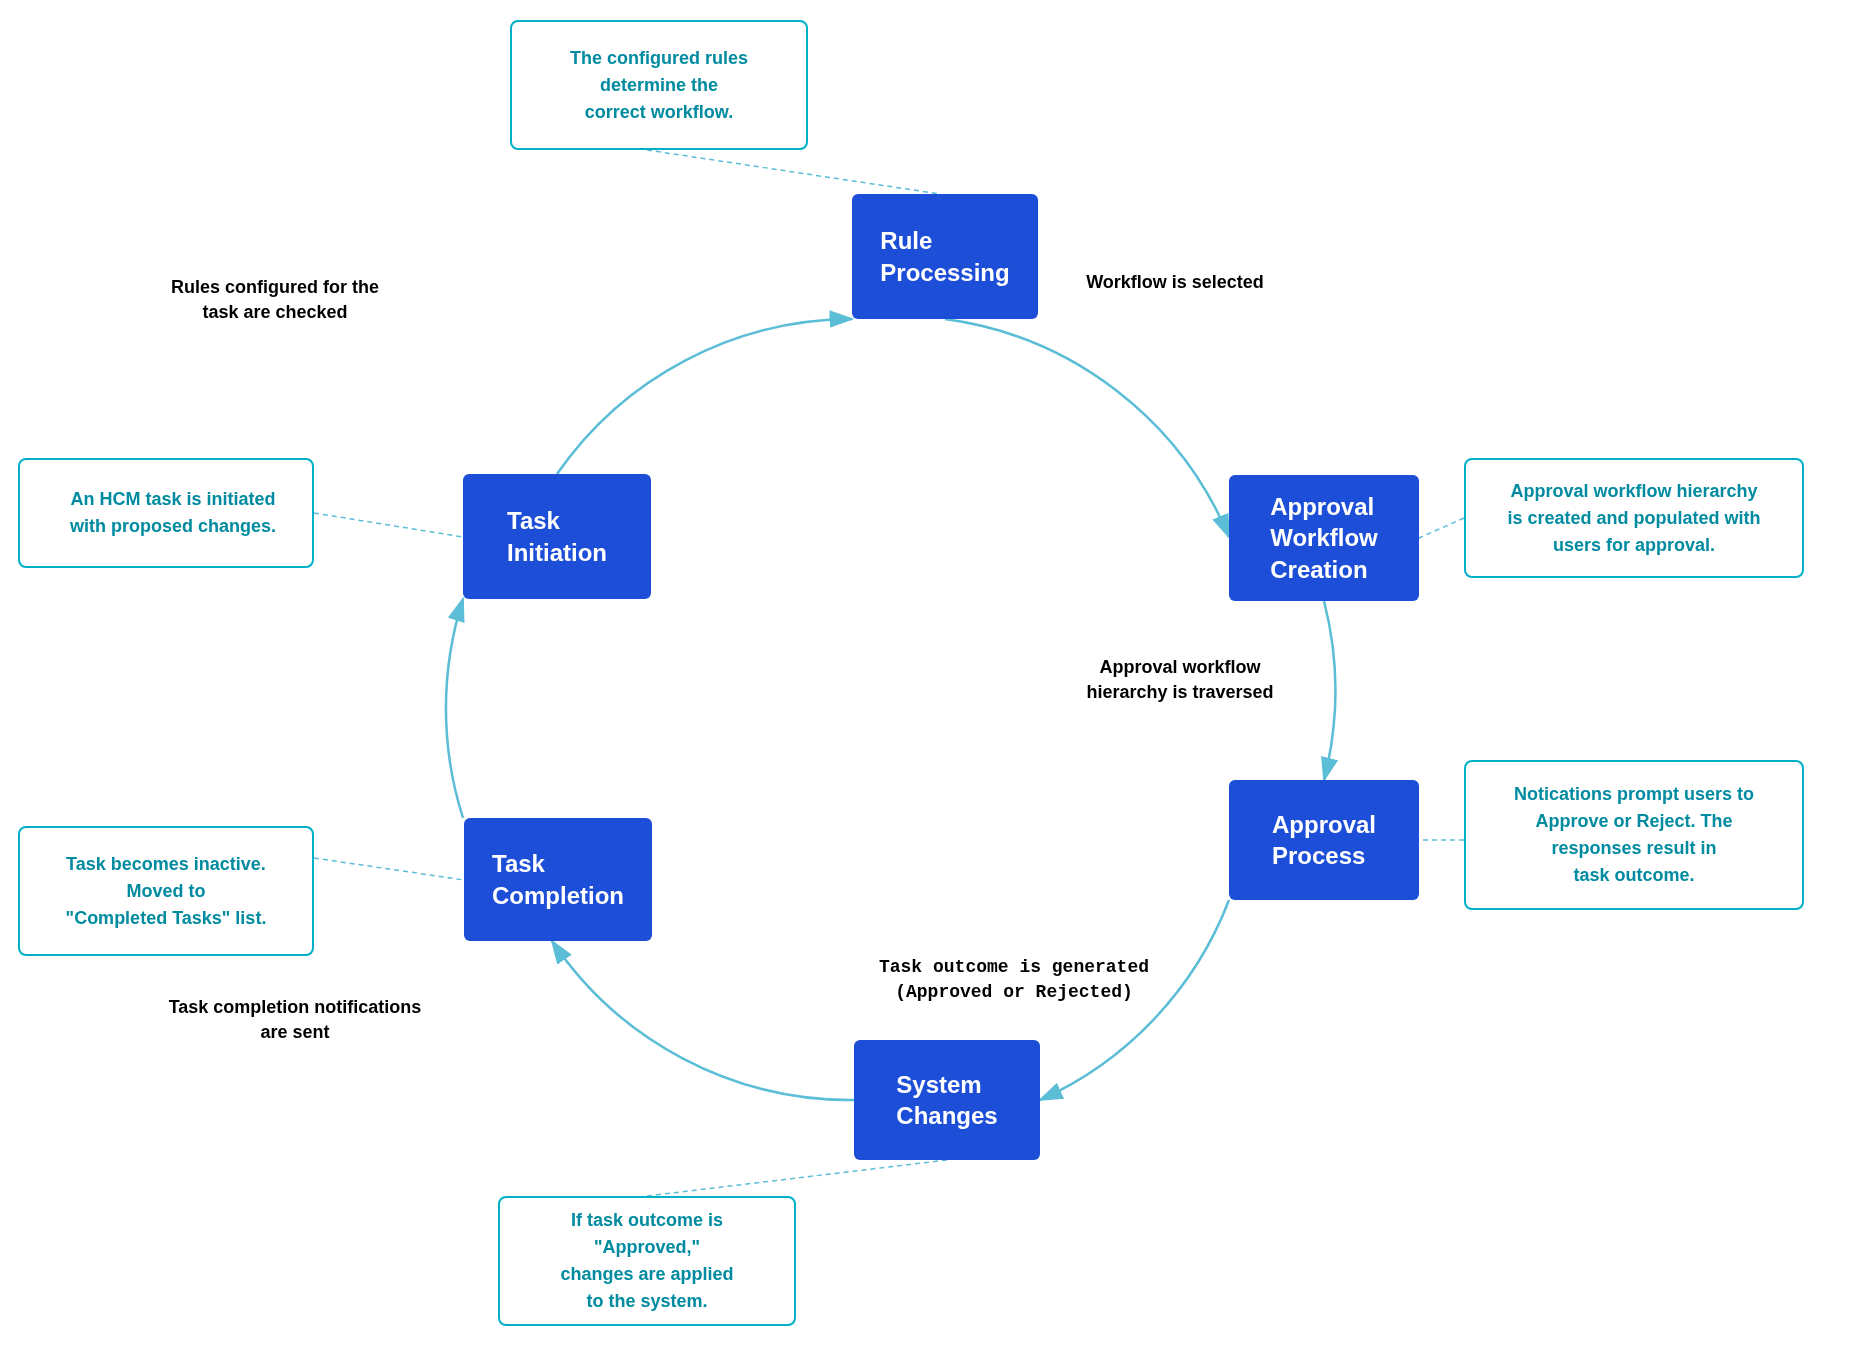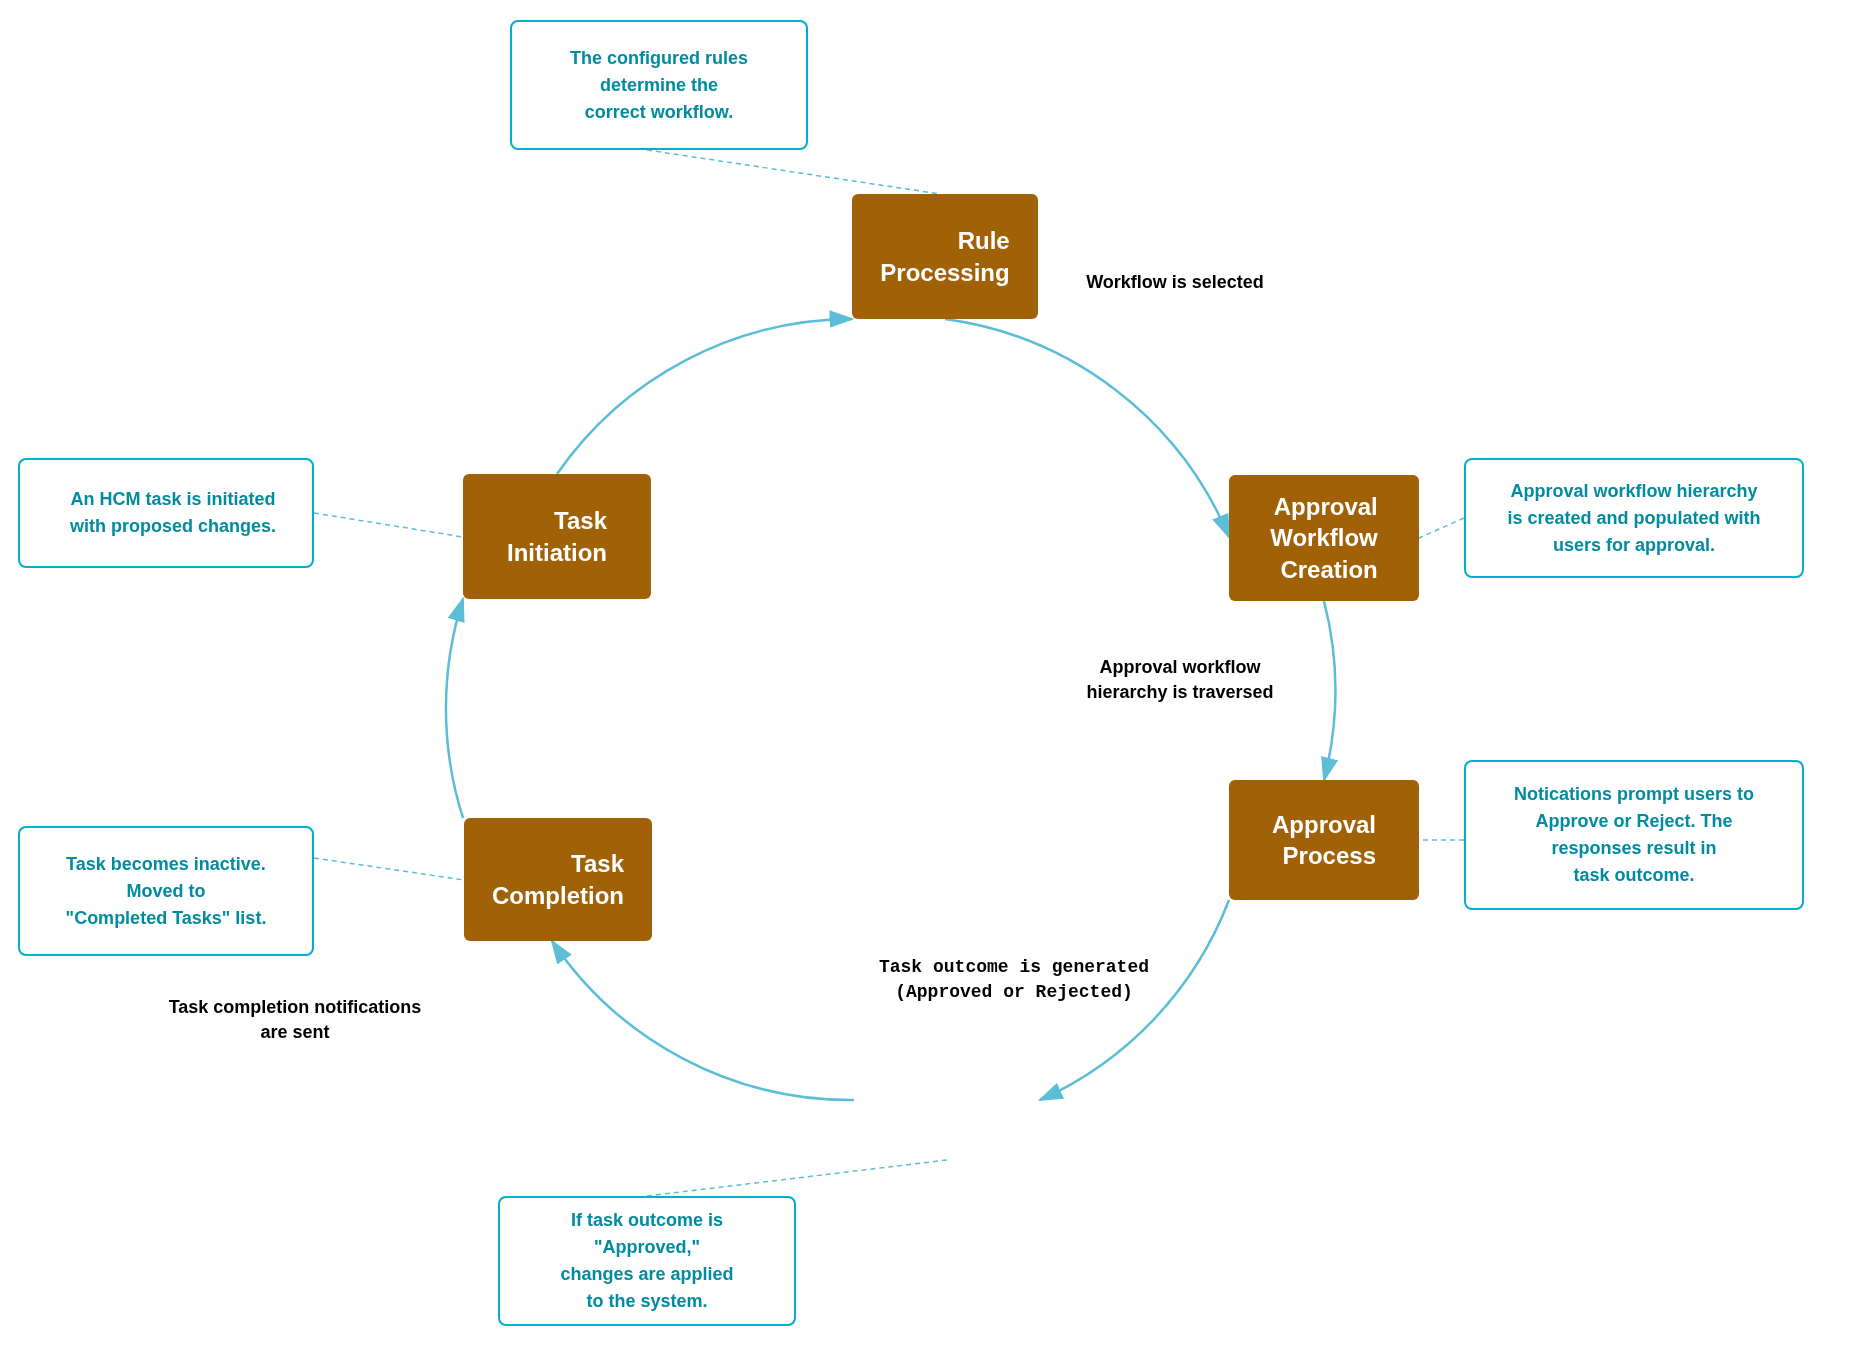--- a/index.html
+++ b/index.html
@@ -12,25 +12,25 @@
       position: relative;
     }
     .diagram-container {
       position: relative;
       width: 1858px;
       height: 1358px;
     }
     
     .process-box {
       position: absolute;
-      background: #a16207;
+      background: #1d4ed8;
       color: #fff;
       font-weight: bold;
       font-size: 22px;
-      text-align: right;
+      text-align: left;
       border-radius: 6px;
       display: flex;
       align-items: center;
       justify-content: center;
       padding: 0;
       line-height: 1.3;
     }
     
     .info-box {
       position: absolute;
@@ -131,20 +131,24 @@
 Workflow
 Creation</span>
   </div>
 
   <div class="info-box" style="left:1464px; top:458px; width:340px; height:120px;">
     <span style="white-space:pre-line;">Approval workflow hierarchy
 is created and populated with
 users for approval.</span>
   </div>
 
+  <div class="arrow-label" style="left:130px; top:275px; width:290px;">
+    <span style="white-space:pre-line;">Rules configured for the
+task are checked</span>
+  </div>
 
   <div class="arrow-label" style="left:1050px; top:270px; width:250px;">
     <span style="white-space:pre-line;">Workflow is selected</span>
   </div>
 
   <div class="arrow-label" style="left:1040px; top:655px; width:280px;">
     <span style="white-space:pre-line;">Approval workflow
 hierarchy is traversed</span>
   </div>
 
@@ -174,20 +178,24 @@
   <div class="arrow-label" style="left:844px; top:955px; width:340px;font-family:Liberation Mono, monospace;">
     <span style="white-space:pre-line;">Task outcome is generated
 (Approved or Rejected)</span>
   </div>
 
   <div class="arrow-label" style="left:130px; top:995px; width:330px;">
     <span style="white-space:pre-line;">Task completion notifications
 are sent</span>
   </div>
 
+  <div class="process-box" style="left:854px; top:1040px; width:186px; height:120px; font-size:24px;">
+    <span style="white-space:pre-line;">System
+Changes</span>
+  </div>
 
   <div class="info-box" style="left:498px; top:1196px; width:298px; height:130px;">
     <span style="white-space:pre-line;">If task outcome is "Approved,"
 changes are applied
 to the system.</span>
   </div>
 
 </div>
 
 </body></html>

